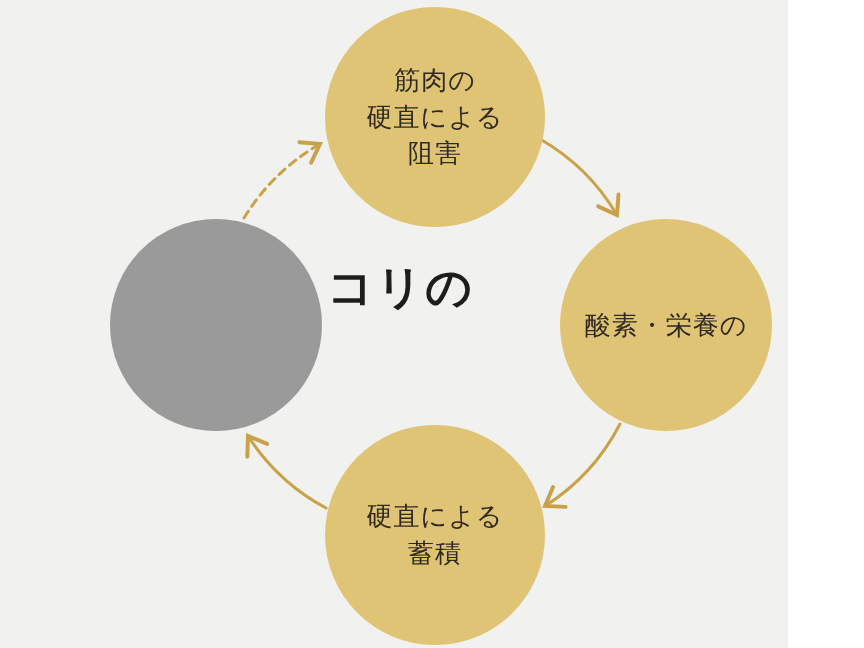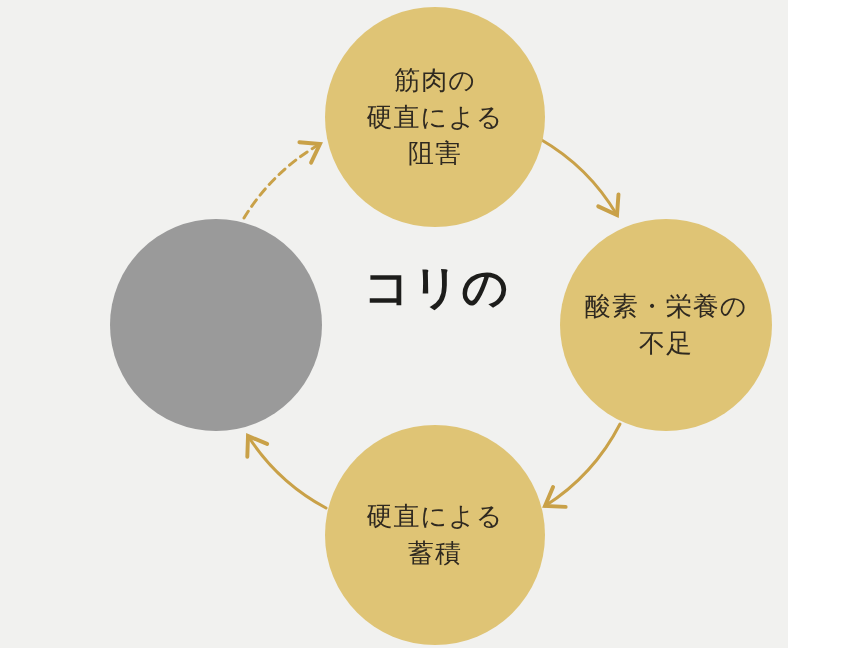--- a/index.html
+++ b/index.html
@@ -53,21 +53,20 @@
   .node.gray { background: var(--node-gray, #9a9a9a); }
   .node-top    { left: 325px; top: 7px;   width: 220px; height: 220px; }
   .node-right  { left: 560px; top: 219px; width: 212px; height: 212px; text-align: center; }
   .node-bottom { left: 325px; top: 425px; width: 220px; height: 220px; }
   .node-left   { left: 110px; top: 219px; width: 212px; height: 212px; }
   .center-title {
     position: absolute;
     left: 327px;
     top: 254px;
     width: 220px;
-    text-align: center;
     font-size: 46px;
     font-weight: 700;
     line-height: 66px;
     letter-spacing: 2px;
     color: var(--title-text, #1d1d1b);
   }
 </style>
 </head>
 <body>
 
@@ -89,21 +88,20 @@
     <div>
       <div>筋肉の</div>
       <div>硬直による</div>
       <div>阻害</div>
     </div>
   </div>
 
   <div class="node gold node-right">
     <div>
       <div>酸素・栄養の</div>
-      <div>不足</div>
     </div>
   </div>
 
   <div class="node gold node-bottom">
     <div>
       <div>硬直による</div>
       <div>蓄積</div>
     </div>
   </div>
 

